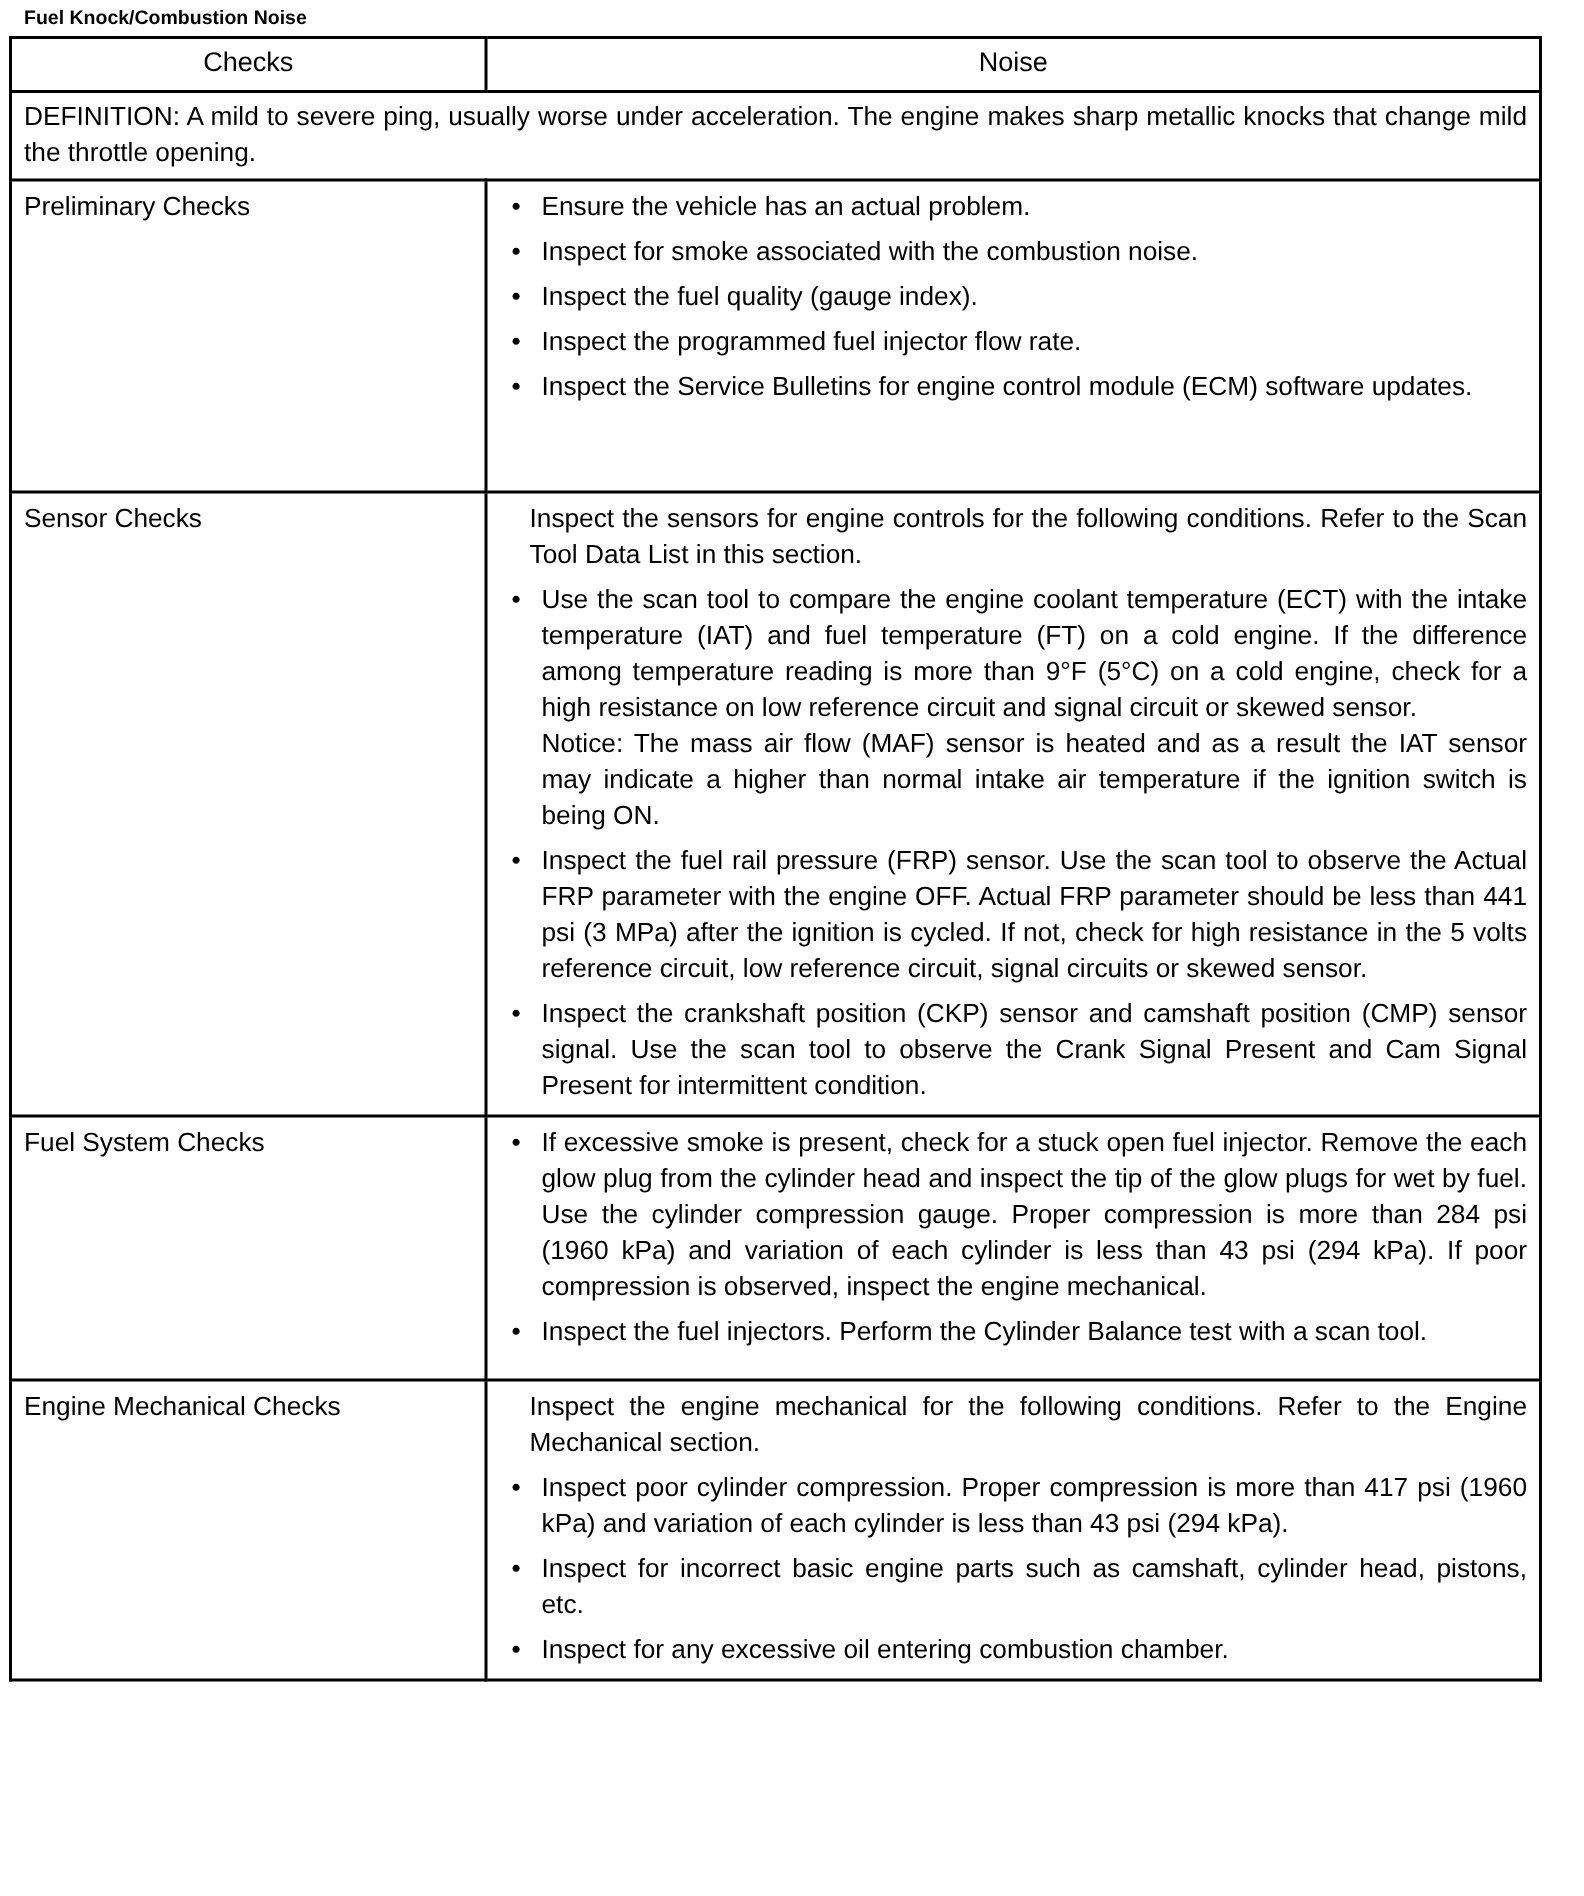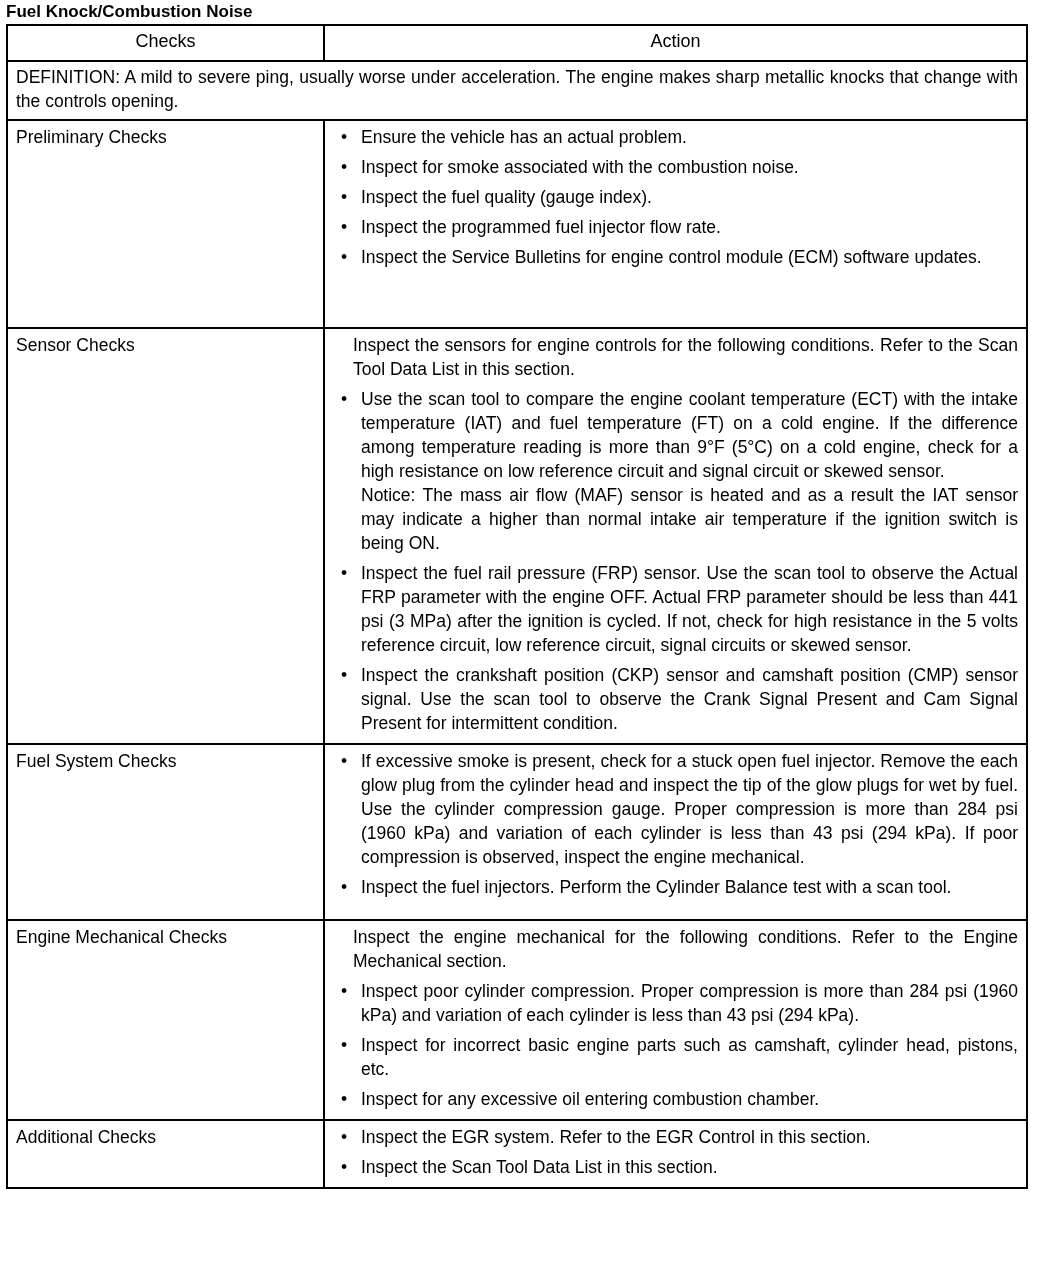--- a/index.html
+++ b/index.html
@@ -1,22 +1,22 @@
 <!DOCTYPE html>
 <html><head>
 <meta charset="utf-8">
 <style>
   html, body { margin: 0; padding: 0; background: #ffffff; }
   body {
     width: 1056px; height: 1264px; position: relative; overflow: hidden;
     font-family: "Liberation Sans", sans-serif; color: #000; font-size: 17.5px;
   }
   .title {
-    position: absolute; left: 6px; top: 2px;
-    font-weight: bold; font-size: 17px; line-height: 20px;
+    position: absolute; left: 16px; top: 2px;
+    font-weight: bold; font-size: 13px; line-height: 20px;
   }
   table {
     position: absolute; left: 6px; top: 24px; width: 1022px;
     border-collapse: collapse; table-layout: fixed; border-radius: 27px;
   }
   td, th { border: 2px solid #000; vertical-align: top; padding: 0; }
   col.c1 { width: 317px; }
   th { font-weight: normal; text-align: center; height: 34px; line-height: 30px; font-size: 18px; }
   .def { padding: 3px 8px 6px 8px; line-height: 24px; text-align: justify; }
   .check { padding: 4px 8px; line-height: 24px; }
@@ -34,24 +34,24 @@
 <div class="title">Fuel Knock/Combustion Noise</div>
 
 <table>
   <colgroup>
       <col class="c1">
       <col>
     </colgroup>
   <tbody>
       <tr>
     <th>Checks</th>
-    <th>Action</th>
+    <th>Noise</th>
   </tr>
   <tr>
-    <td colspan="2" class="def">DEFINITION: A mild to severe ping, usually worse under acceleration. The engine makes sharp metallic knocks that change with the controls opening.</td>
+    <td colspan="2" class="def">DEFINITION: A mild to severe ping, usually worse under acceleration. The engine makes sharp metallic knocks that change mild the throttle opening.</td>
   </tr>
 
   <tr style="height:208px">
     <td class="check">Preliminary Checks</td>
     <td class="action">
       <ul>
         <li><span class="bullet">•</span><span>Ensure the vehicle has an actual problem.</span></li>
         <li><span class="bullet">•</span><span>Inspect for smoke associated with the combustion noise.</span></li>
         <li><span class="bullet">•</span><span>Inspect the fuel quality (gauge index).</span></li>
         <li><span class="bullet">•</span><span>Inspect the programmed fuel injector flow rate.</span></li>
@@ -80,30 +80,21 @@
         <li><span class="bullet">•</span><span>Inspect the fuel injectors. Perform the Cylinder Balance test with a scan tool.</span></li>
       </ul>
     </td>
   </tr>
 
   <tr style="height:172px">
     <td class="check">Engine Mechanical Checks</td>
     <td class="action">
       <div class="intro">Inspect the engine mechanical for the following conditions. Refer to the Engine Mechanical section.</div>
       <ul>
-        <li><span class="bullet">•</span><span>Inspect poor cylinder compression. Proper compression is more than 284 psi (1960 kPa) and variation of each cylinder is less than 43 psi (294 kPa).</span></li>
+        <li><span class="bullet">•</span><span>Inspect poor cylinder compression. Proper compression is more than 417 psi (1960 kPa) and variation of each cylinder is less than 43 psi (294 kPa).</span></li>
         <li><span class="bullet">•</span><span>Inspect for incorrect basic engine parts such as camshaft, cylinder head, pistons, etc.</span></li>
         <li><span class="bullet">•</span><span>Inspect for any excessive oil entering combustion chamber.</span></li>
       </ul>
     </td>
   </tr>
 
-  <tr style="height:64px">
-    <td class="check">Additional Checks</td>
-    <td class="action">
-      <ul>
-        <li><span class="bullet">•</span><span>Inspect the EGR system. Refer to the EGR Control in this section.</span></li>
-        <li><span class="bullet">•</span><span>Inspect the Scan Tool Data List in this section.</span></li>
-      </ul>
-    </td>
-  </tr>
 </tbody>
   </table>
 
 </body></html>

